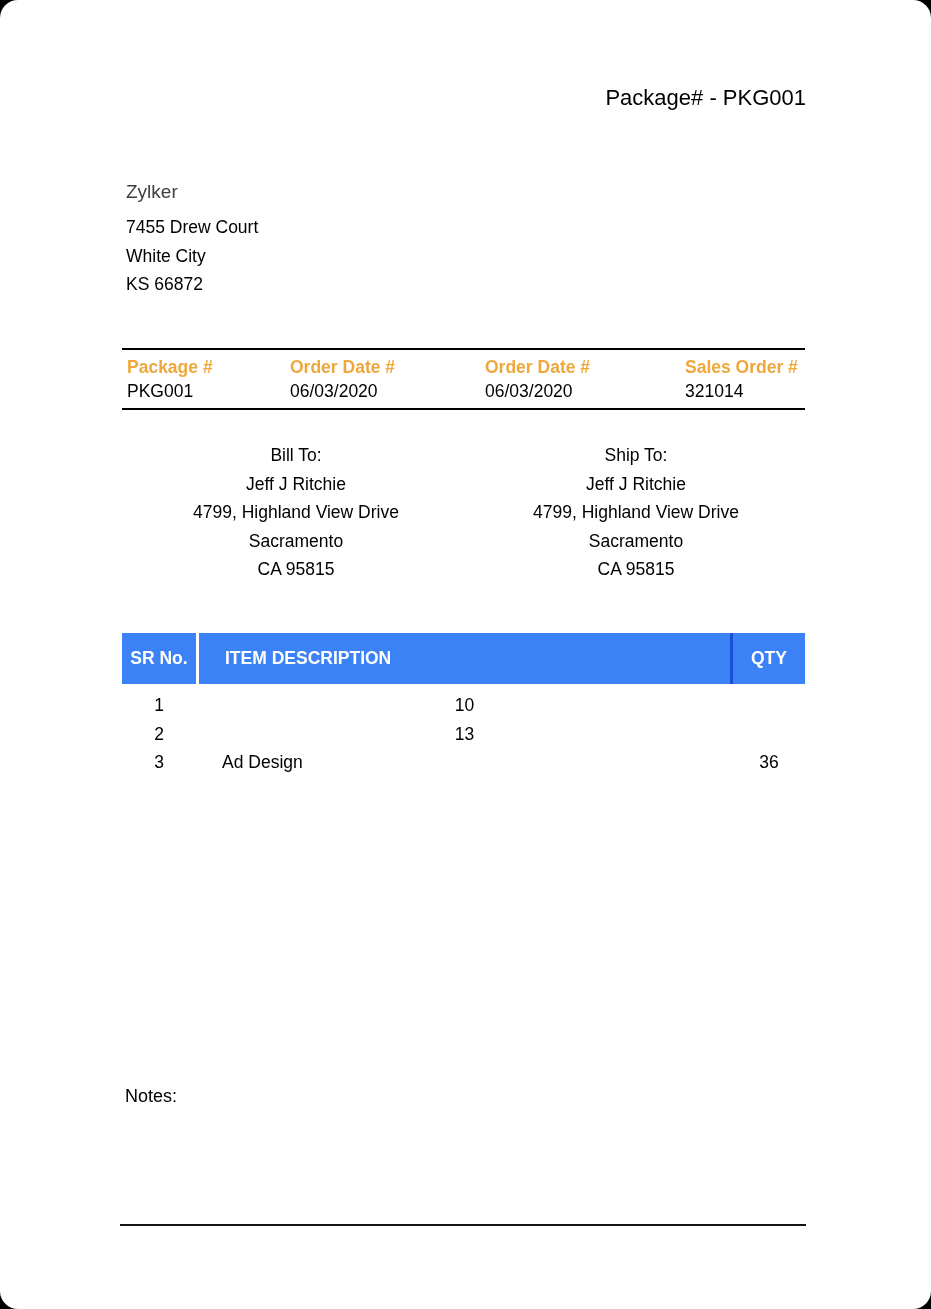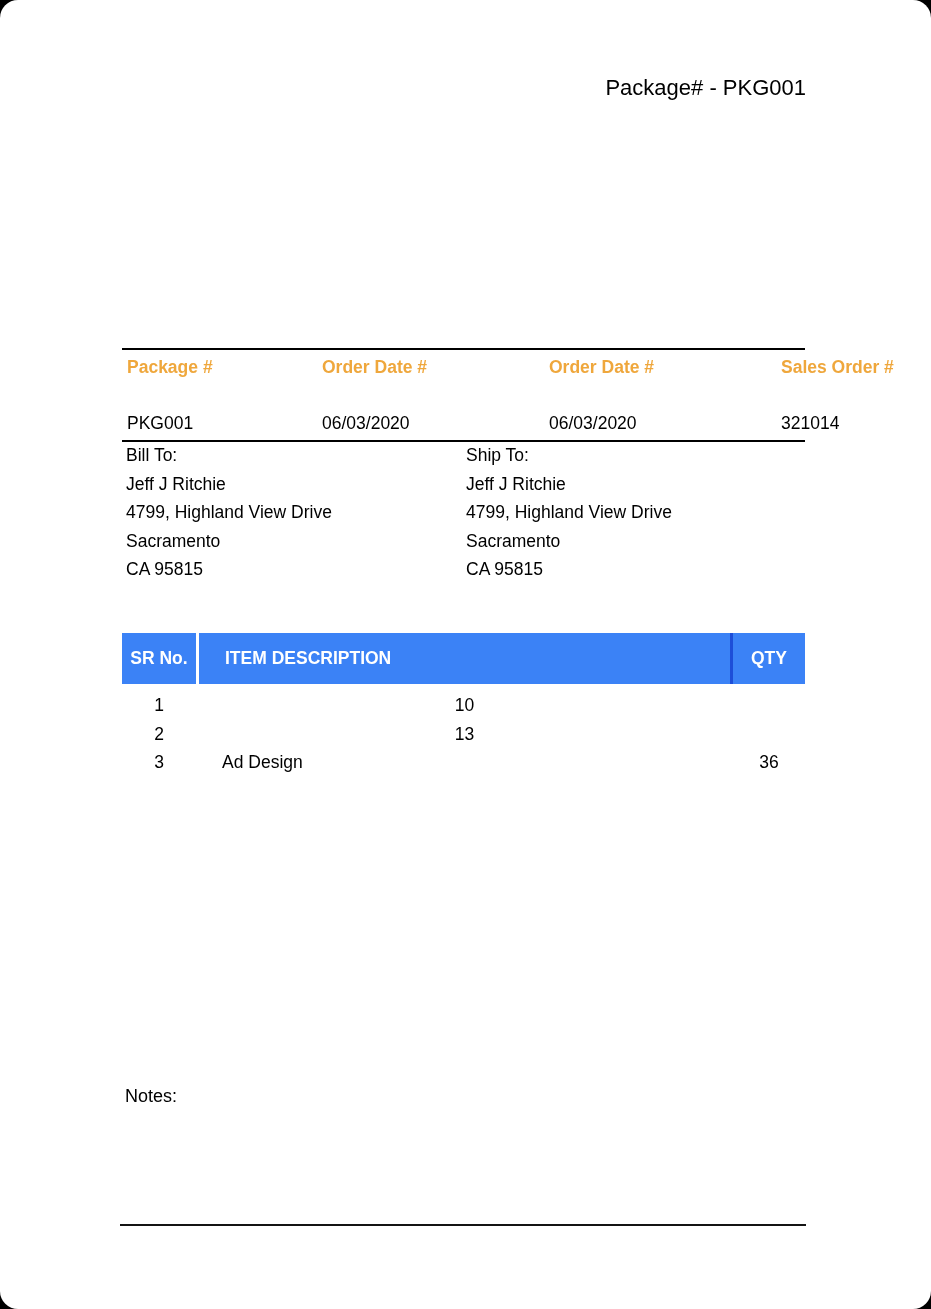--- a/index.html
+++ b/index.html
@@ -29,21 +29,21 @@
   .doc-title {
     font-size: 45px;
     font-weight: bold;
     color: #EFA73C;
     line-height: 50px;
     letter-spacing: 0.5px;
   }
   .doc-subtitle {
     font-size: 22px;
     line-height: 27px;
-    margin-top: 2px;
+    margin-top: 12px;
     color: #000;
   }
 
   
   .company {
     position: absolute;
     top: 180px;
     left: 126px;
   }
   .company-name {
@@ -60,21 +60,20 @@
   
   .summary {
     position: absolute;
     top: 348px;
     left: 122px;
     width: 683px;
     border-top: 2px solid #000;
     border-bottom: 2px solid #000;
     display: grid;
     grid-template-columns: 163px 195px 200px 125px;
-    gap: 32px;
   }
   .summary .hdr {
     color: #EFA73C;
     font-weight: bold;
     font-size: 17.5px;
     line-height: 20px;
     padding: 7px 0 4px 5px;
   }
   .summary .val {
     font-size: 17.5px;
@@ -85,20 +84,21 @@
   
   .addresses {
     position: absolute;
     top: 441px;
     left: 126px;
     width: 680px;
     display: flex;
   }
   .addr {
     width: 419px;
+    text-align: center;
   }
   .addr-line {
     font-size: 17.5px;
     line-height: 28.6px;
   }
 
   
   .items {
     position: absolute;
     top: 633px;
@@ -167,20 +167,26 @@
 </style>
 </head>
 <body>
 
 <div class="page">
 
   <div class="header-block">
     <div class="doc-subtitle">Package# - PKG001</div>
   </div>
 
+  <div class="company">
+    <div class="company-name">Zylker</div>
+    <div class="company-line">7455 Drew Court</div>
+    <div class="company-line">White City</div>
+    <div class="company-line">KS 66872</div>
+  </div>
 
   <div class="summary">
     <div class="hdr">Package #</div>
     <div class="hdr">Order Date #</div>
     <div class="hdr">Order Date #</div>
     <div class="hdr">Sales Order #</div>
     <div class="val">PKG001</div>
     <div class="val">06/03/2020</div>
     <div class="val">06/03/2020</div>
     <div class="val">321014</div>

